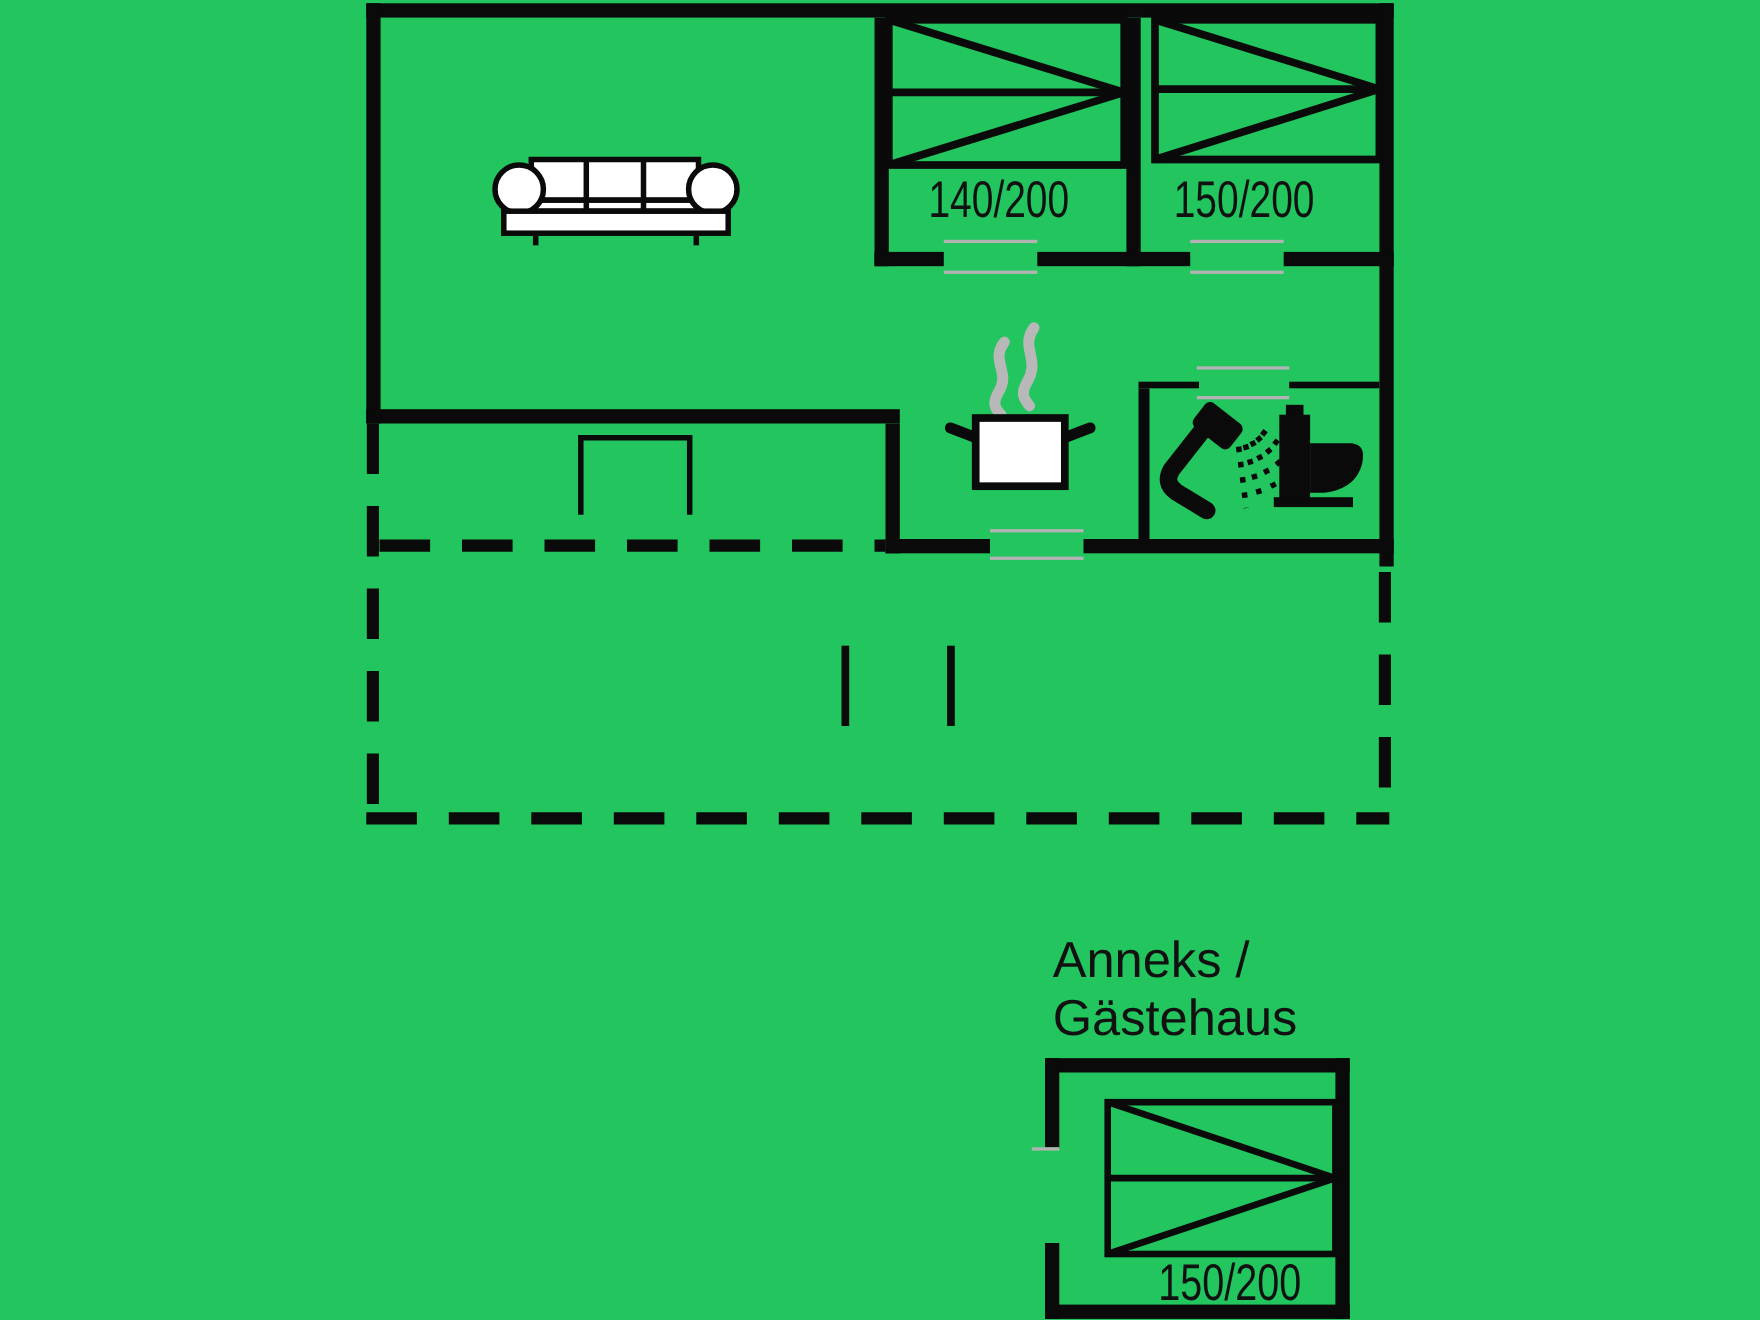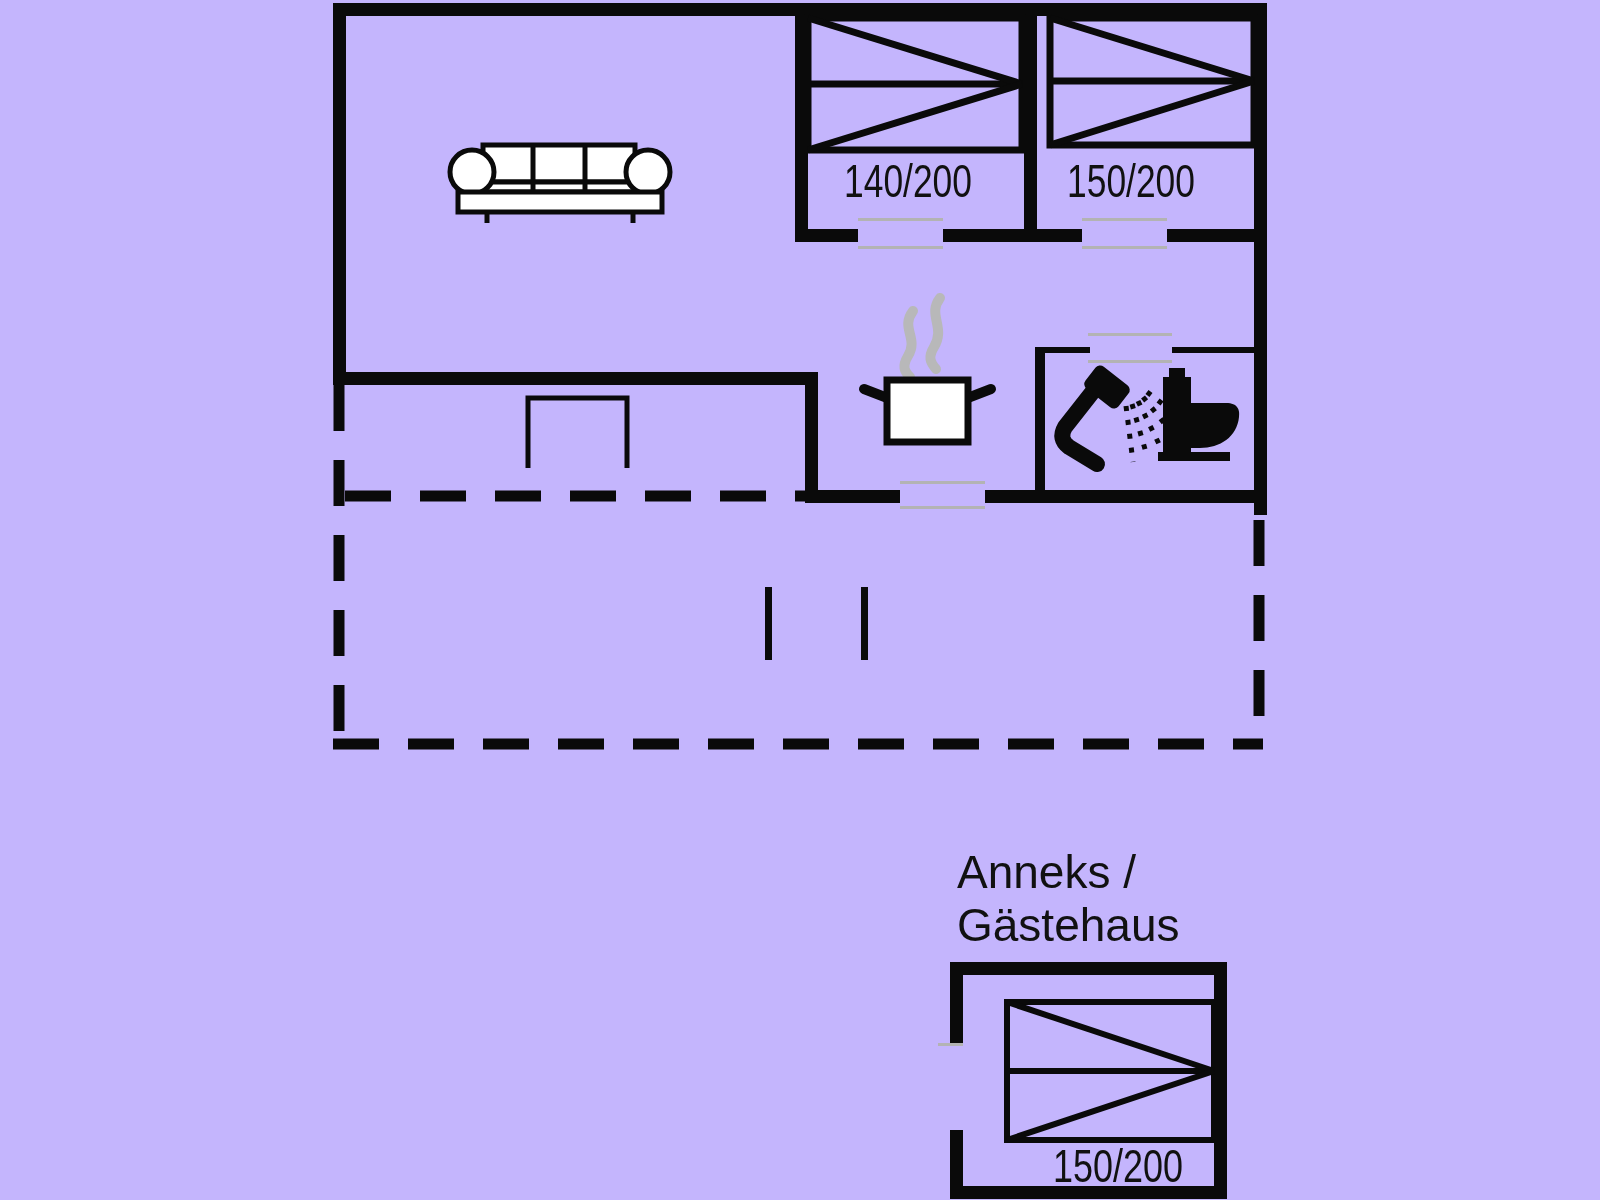--- a/index.html
+++ b/index.html
@@ -4,21 +4,21 @@
 <style>
   html, body {
     margin: 0;
     padding: 0;
     background: #ffffff;
   }
   .canvas {
     position: relative;
     width: 1600px;
     height: 1200px;
-    background: #c4b5fd;
+    background: #22c55e;
     font-family: "Liberation Sans", sans-serif;
     overflow: hidden;
   }
   .canvas svg {
     position: absolute;
     left: 0;
     top: 0;
   }
   text {
     font-family: "Liberation Sans", sans-serif;

